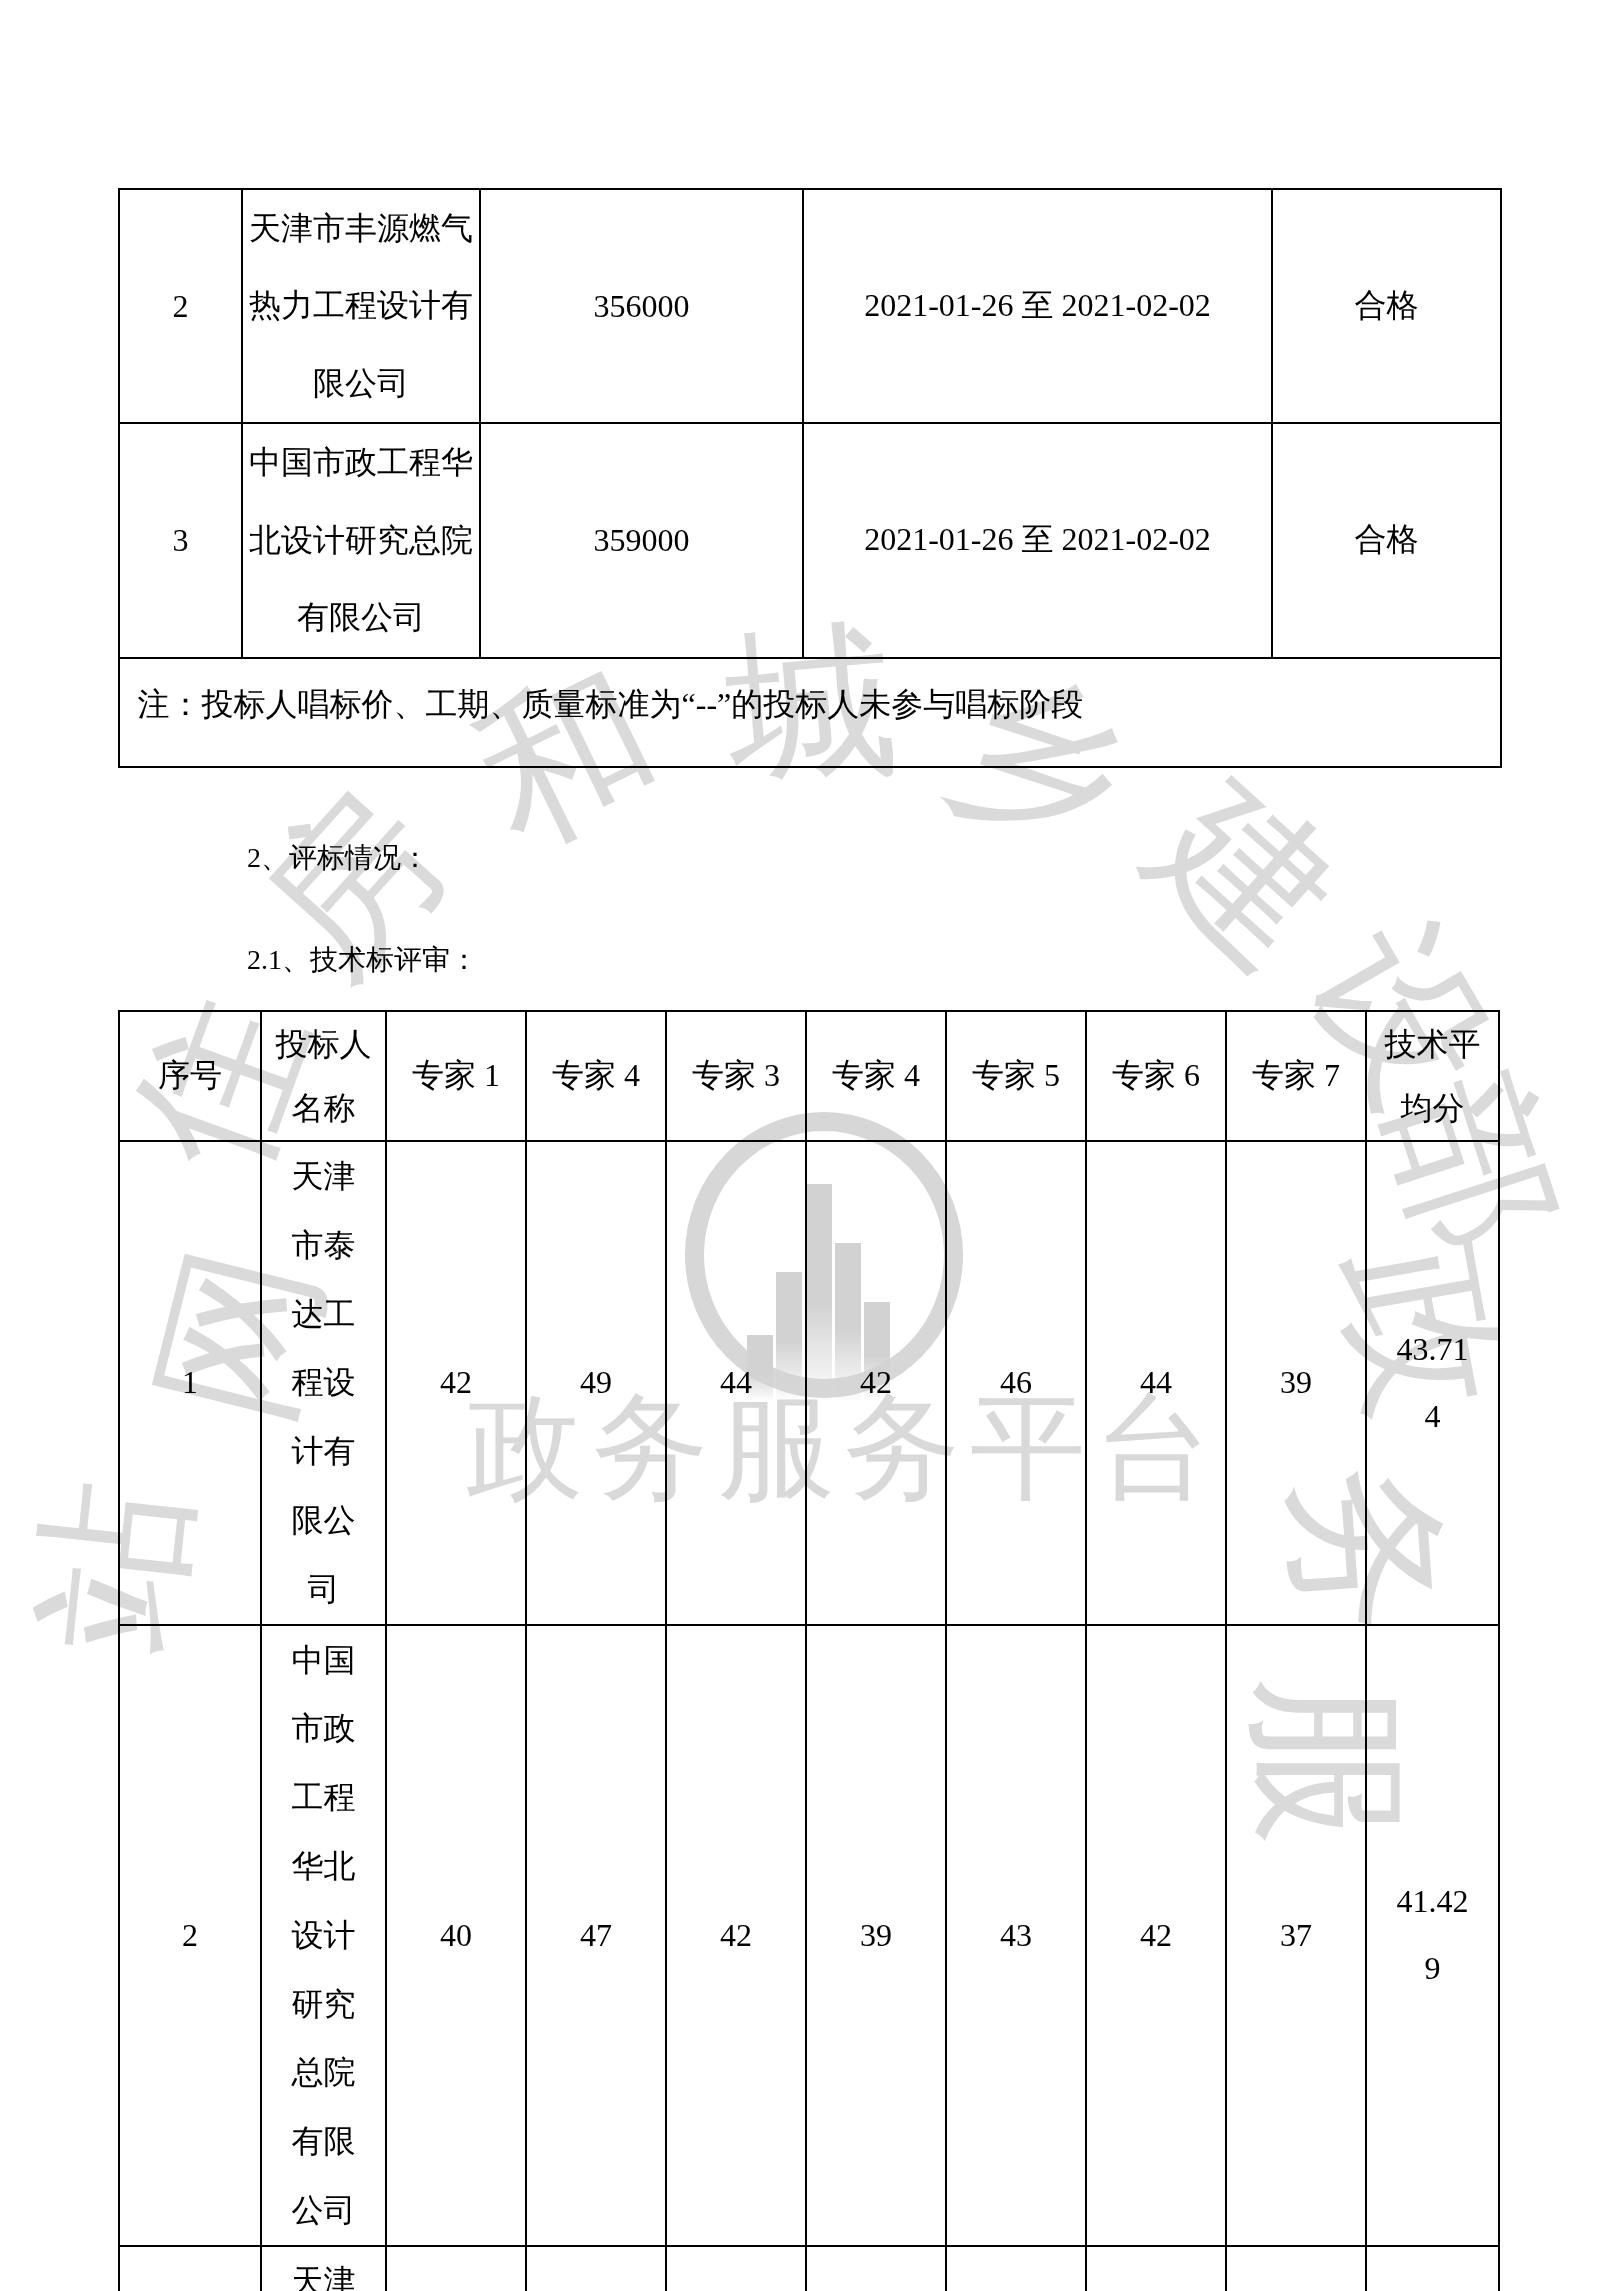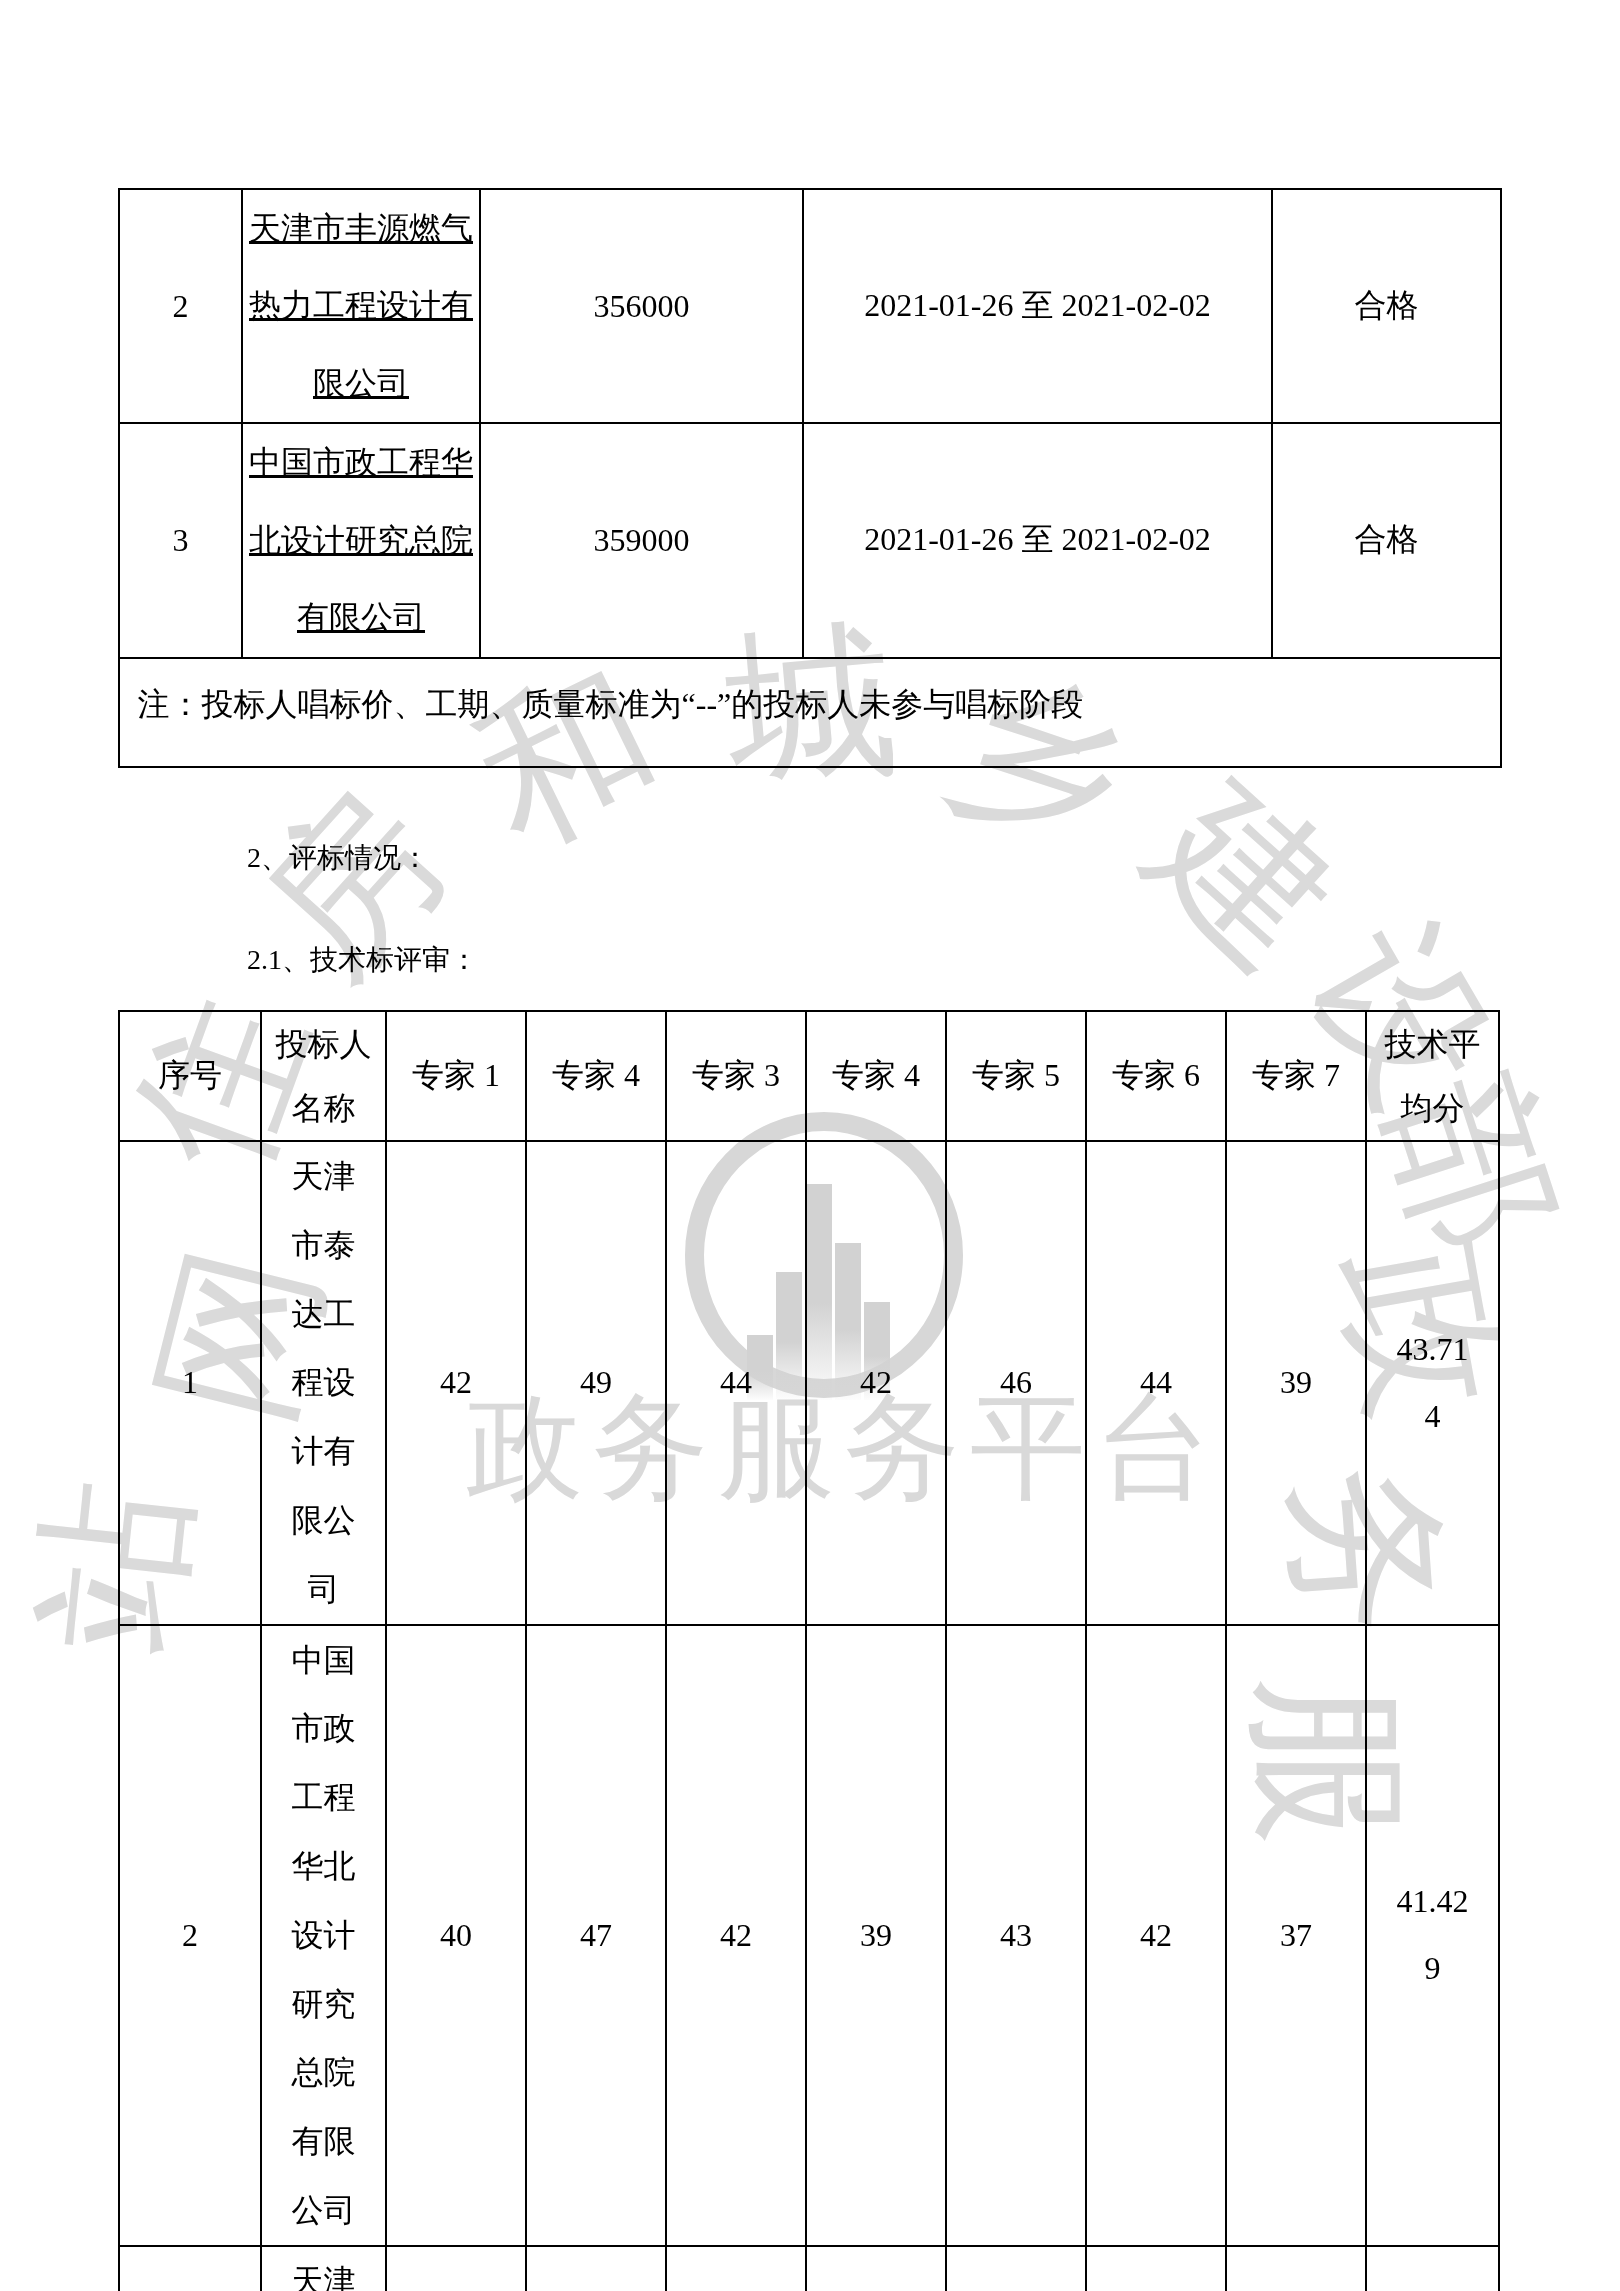--- a/index.html
+++ b/index.html
@@ -16,21 +16,21 @@
   .wm-platform{position:absolute;left:844px;top:1448px;transform:translate(-50%,-50%);
            font-family:"Liberation Sans","DejaVu Sans",sans-serif;font-size:116px;
            letter-spacing:9.8px;color:#d9d9d9;white-space:nowrap;}
   
   .content{position:absolute;inset:0;z-index:1;}
   table{border-collapse:collapse;table-layout:fixed;background:transparent;}
   td,th{border:2px solid #000;text-align:center;vertical-align:middle;
         font-size:32px;font-weight:normal;padding:0;overflow:hidden;}
   .t1{position:absolute;left:118px;top:188px;width:1382px;}
   .t2{position:absolute;left:118px;top:1010px;width:1382px;}
-  .name1{line-height:2.42;padding:0 4.9px;text-decoration:underline;}
+  .name1{line-height:2.42;padding:0 4.9px;}
   .name2{line-height:2.15;padding:0 17px;}
   .avg-cell{padding:0 24.5px;word-break:break-all;line-height:2.1;}
   .nowrap{white-space:nowrap;border-radius:10px;}
   .note-cell{text-align:left;padding:0 17.6px 13.7px 17.6px;}
   .hdr-wrap{line-height:2.0;padding:0 11.8px;}
   .heading{position:absolute;left:247px;font-size:28px;line-height:1.2;white-space:nowrap;}
   .h-sec{top:841px;}
   .h-sub{top:943px;}
 </style>
 </head>

